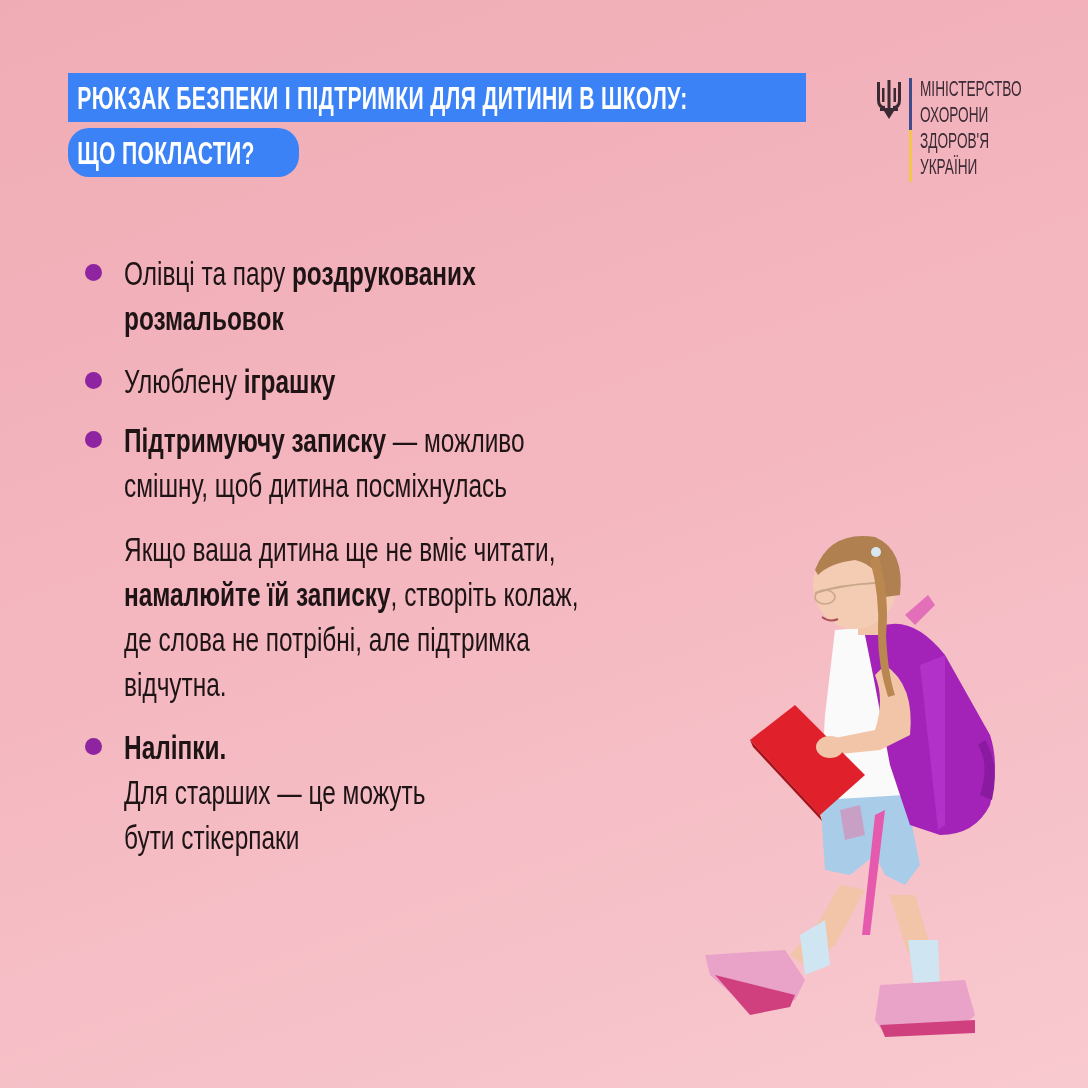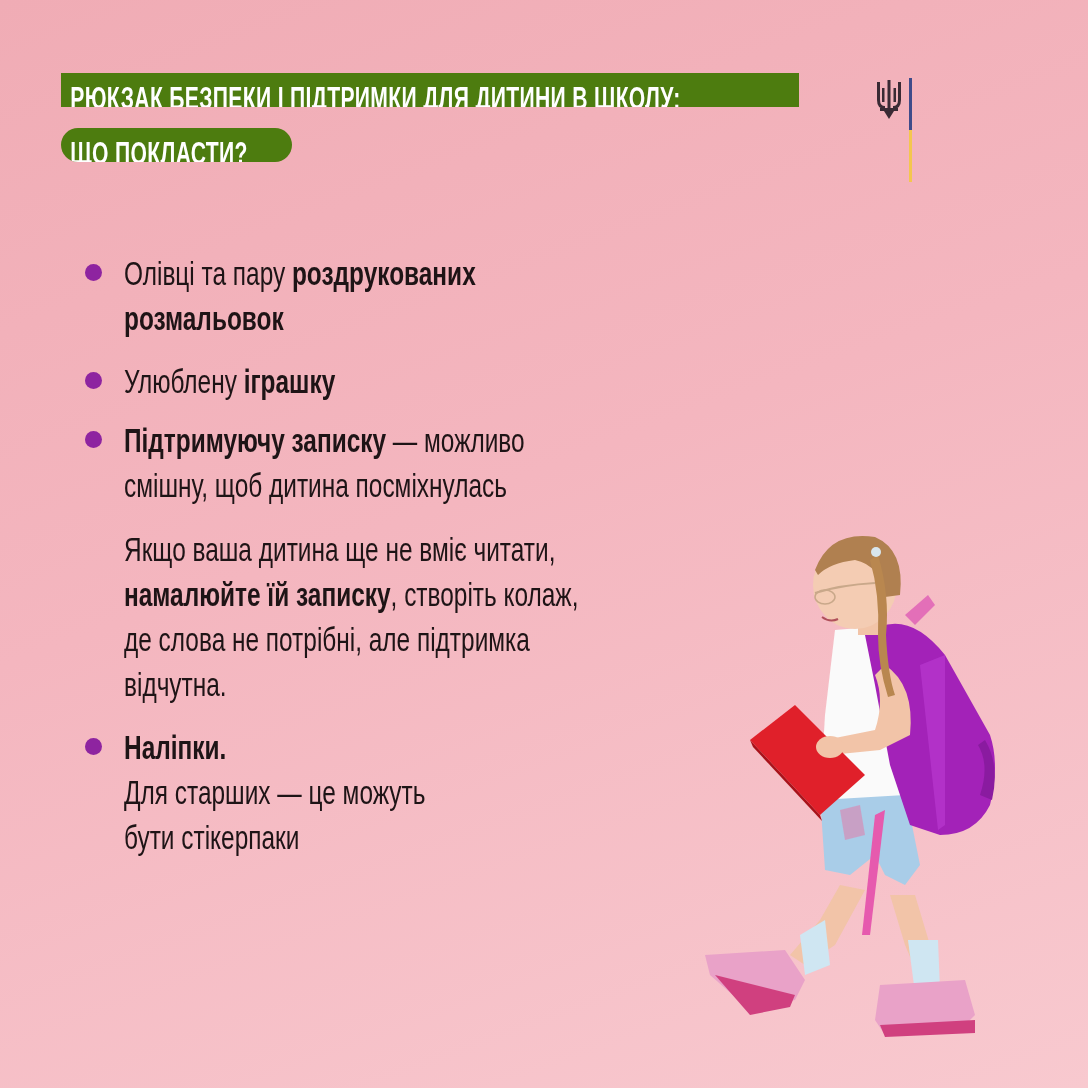--- a/index.html
+++ b/index.html
@@ -3,22 +3,22 @@
 <meta charset="utf-8">
 <style>
   html, body { margin: 0; padding: 0; }
   body {
     width: 1088px; height: 1088px; overflow: hidden; position: relative;
     background: linear-gradient(160deg, #F0ACB5 0%, #F4B6BF 45%, #F8C9CF 100%);
     font-family: "Liberation Sans", sans-serif;
     color: #1E1416;
   }
   .title-box {
-    position: absolute; left: 61px; background: #4d7c0f;
-    height: 34px; overflow: hidden;
+    position: absolute; left: 68px; background: #3b82f6;
+    height: 49px; overflow: hidden;
   }
   .title-box span {
     display: inline-block; color: #fff; font-weight: bold;
     font-size: 32px; line-height: 51px; white-space: nowrap;
     transform-origin: left center; padding-left: 14px;
     letter-spacing: 0.5px;
   }
   #title1 { top: 73px; width: 738px; }
   #title1 span { transform: scaleX(0.66); }
   #title2 { top: 128px; width: 231px; border-radius: 21px; }
@@ -65,20 +65,26 @@
       <path d="M1 2 L4 2 L4 20 Q4 26 9 26 L9 29 Q1 29 1 20 Z"></path>
       <path d="M25 2 L22 2 L22 20 Q22 26 17 26 L17 29 Q25 29 25 20 Z"></path>
       <path d="M6 8 L8.5 8 L8.5 22 L6 22 Z"></path>
       <path d="M20 8 L17.5 8 L17.5 22 L20 22 Z"></path>
       <rect x="4" y="28" width="18" height="3"></rect>
       <path d="M8 31 L18 31 L13 39 Z"></path>
     </g>
   </svg>
   <div class="flag-bar-blue"></div>
   <div class="flag-bar-yellow"></div>
+  <div class="logo-text">
+    <div>МІНІСТЕРСТВО</div>
+    <div>ОХОРОНИ</div>
+    <div>ЗДОРОВ'Я</div>
+    <div>УКРАЇНИ</div>
+  </div>
 </div>
 
 <div class="content">
 
   <div class="bullet" style="top:264px"></div>
   <div class="line" style="top:254px">
     <span>Олівці та пару </span><b>роздрукованих</b>
   </div>
   <div class="line" style="top:299px">
     <b>розмальовок</b>

